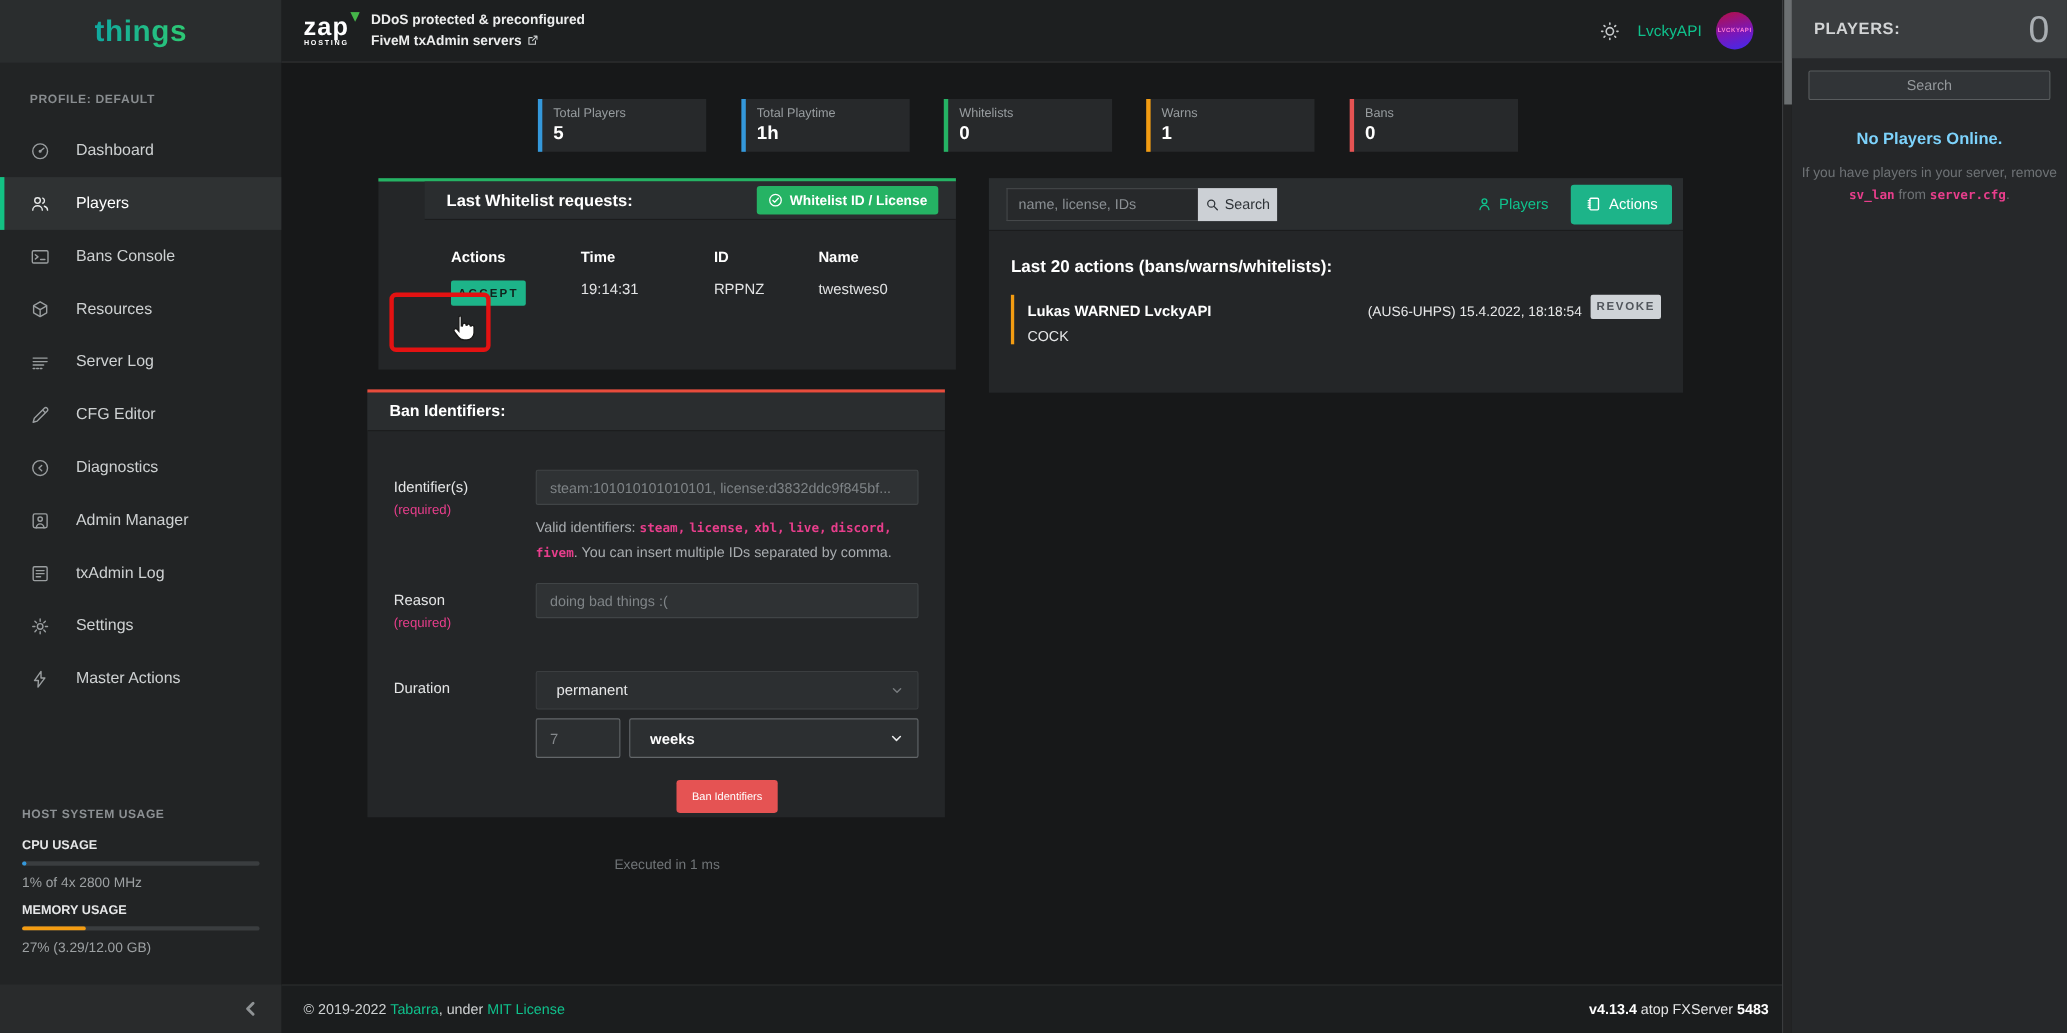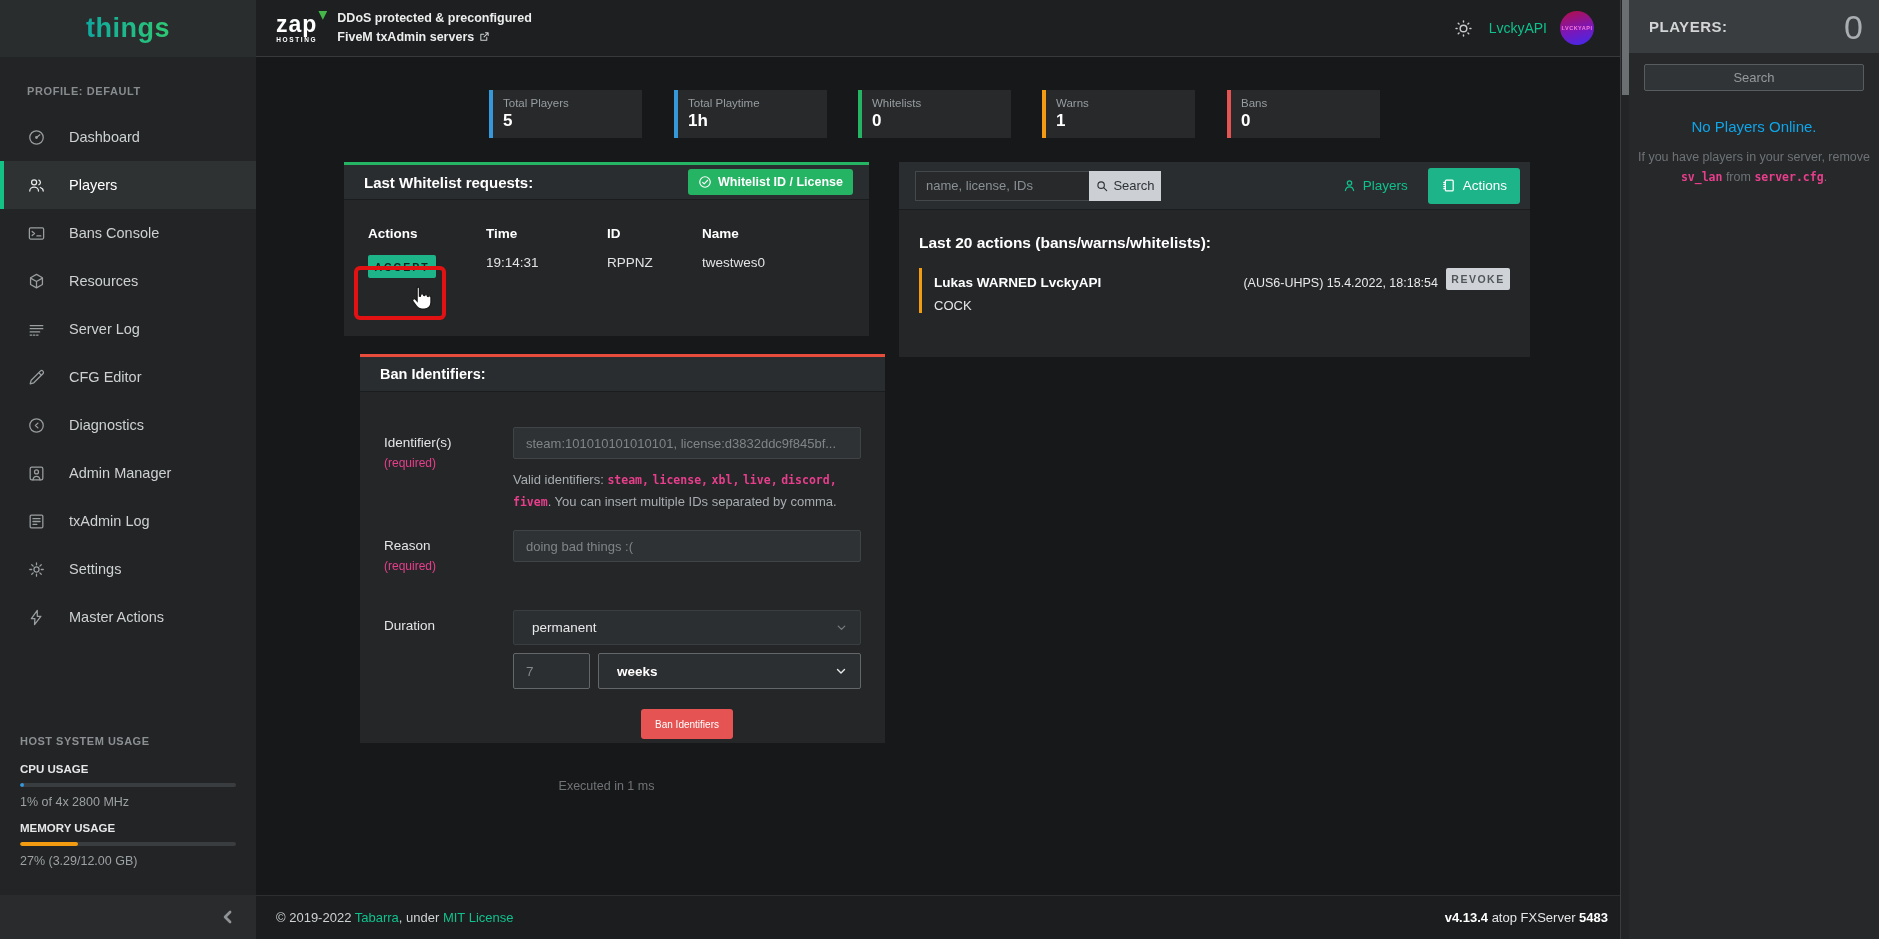--- a/index.html
+++ b/index.html
@@ -63,21 +63,21 @@
 
   .stat-card { position:absolute; top:33px; width:153px; height:48px; background:#27292b;
     border-left:4px solid #3498db; padding:7px 0 0 10px; }
   .stat-label { font-size:11.5px; color:#989da0; }
   .stat-value { font-size:17px; font-weight:bold; color:#fff; margin-top:2px; }
 
   .card { position:absolute; background:#242628; }
   .card-header { background:#2a2d2f; border-bottom:1px solid #1b1c1d; display:flex; align-items:center; }
 
   
-  .wl-card { left:88px; top:105px; width:525px; height:174px; border-top:3px solid #25b364; }
+  .wl-card { left:88px; top:105px; width:525px; height:174px; border-top:3px solid #25b364;padding-left:42px; }
   .wl-card .card-header { height:35px; padding:0 16px 0 20px; }
   .card-title { font-size:15px; font-weight:bold; color:#fff; }
   .wl-btn { margin-left:auto; height:26px; background:#25b364; color:#fff; border:none; border-radius:3px;
     font-size:12.5px; font-weight:bold; display:flex; align-items:center; gap:6px; padding:0 10px;
     font-family:inherit; cursor:pointer; }
   .wl-table { display:grid; grid-template-columns:118px 121px 95px 1fr; padding:26px 0 0 24px; row-gap:14px; }
   .wl-th { font-size:13.5px; font-weight:bold; color:#fff; }
   .wl-td { font-size:13.5px; color:#e2e3e4; }
   .accept-btn { width:68px; height:23px; background:#1db489; color:#10231d; border:none; border-radius:2px;
     font-size:10.5px; font-weight:bold; letter-spacing:2px; font-family:inherit; cursor:pointer; }
@@ -105,21 +105,21 @@
   .ac-title { font-size:15.5px; font-weight:bold; color:#fff; }
   .action-entry { margin-top:16px; border-left:3px solid #f39c12; padding-left:12px; }
   .entry-row1 { display:flex; align-items:flex-end; }
   .entry-headline { font-size:13.5px; font-weight:bold; color:#fff; }
   .entry-meta { margin-left:auto; font-size:12.5px; font-weight:normal; color:#e8e9ea; }
   .revoke-btn { margin-left:8px; width:64px; height:22px; background:#cfd3d7; color:#51565c; border:none;
     border-radius:2px; font-size:10.5px; font-weight:bold; letter-spacing:1.5px; font-family:inherit; cursor:pointer; }
   .entry-reason { font-size:13px; color:#e6e7e8; margin-top:8px; }
 
   
-  .ban-card { left:104px; top:297px; width:525px; height:389px; border-top:3px solid #e74c3c; }
+  .ban-card { left:78px; top:297px; width:525px; height:389px; border-top:3px solid #e74c3c; }
   .ban-card .card-header { height:35px; padding:0 20px; }
   .ban-title { font-size:14.5px; font-weight:bold; color:#fff; }
   .ban-body { padding:0 24px; }
   .form-row { display:flex; }
   .form-label-col { width:129px; flex:0 0 129px; padding-top:8px; }
   .form-label { font-size:13.5px; color:#e4e5e6; }
   .form-required { font-size:12px; color:#e83e8c; margin-top:6px; }
   .form-field-col { flex:1; }
   .text-input { width:100%; height:32px; background:#2f3234; border:1px solid #404446; border-radius:2px;
     color:#cfd2d4; font-size:13px; padding:0 12px; font-family:inherit; }
@@ -157,21 +157,21 @@
 
   
   .players-panel { position:absolute; left:1629px; top:0; width:250px; height:939px; background:#26282a; }
   .pp-header { height:53px; background:#3a3d3f; display:flex; align-items:center; padding:0 16px 0 20px; }
   .pp-title { font-size:15px; font-weight:bold; letter-spacing:.5px; color:#d2d4d5; }
   .pp-count { margin-left:auto; font-size:34px; color:#a9aeb2; line-height:1; }
   .pp-search { display:block; margin:11px 15px 0; width:220px; height:27px; background:#313437;
     border:1px solid #595c5e; border-radius:2px; color:#c6c9cb; font-size:13px; text-align:center; font-family:inherit; }
   .pp-search::placeholder { color:#95999c; }
   .pp-empty { margin-top:27px; text-align:center; }
-  .pp-empty-title { font-size:15px; font-weight:normal; color:#0ea5e9; }
+  .pp-empty-title { font-size:15px; font-weight:bold; color:#7dd3fc; }
   .pp-empty-line { margin-top:12px; font-size:12.5px; color:#6e7275; line-height:20px; }
 </style>
 </head>
 <body>
 
 <div class="sidebar">
   <div class="brand">
     <span class="brand-text">things</span>
   </div>
   <div class="profile-label">PROFILE: DEFAULT</div>

